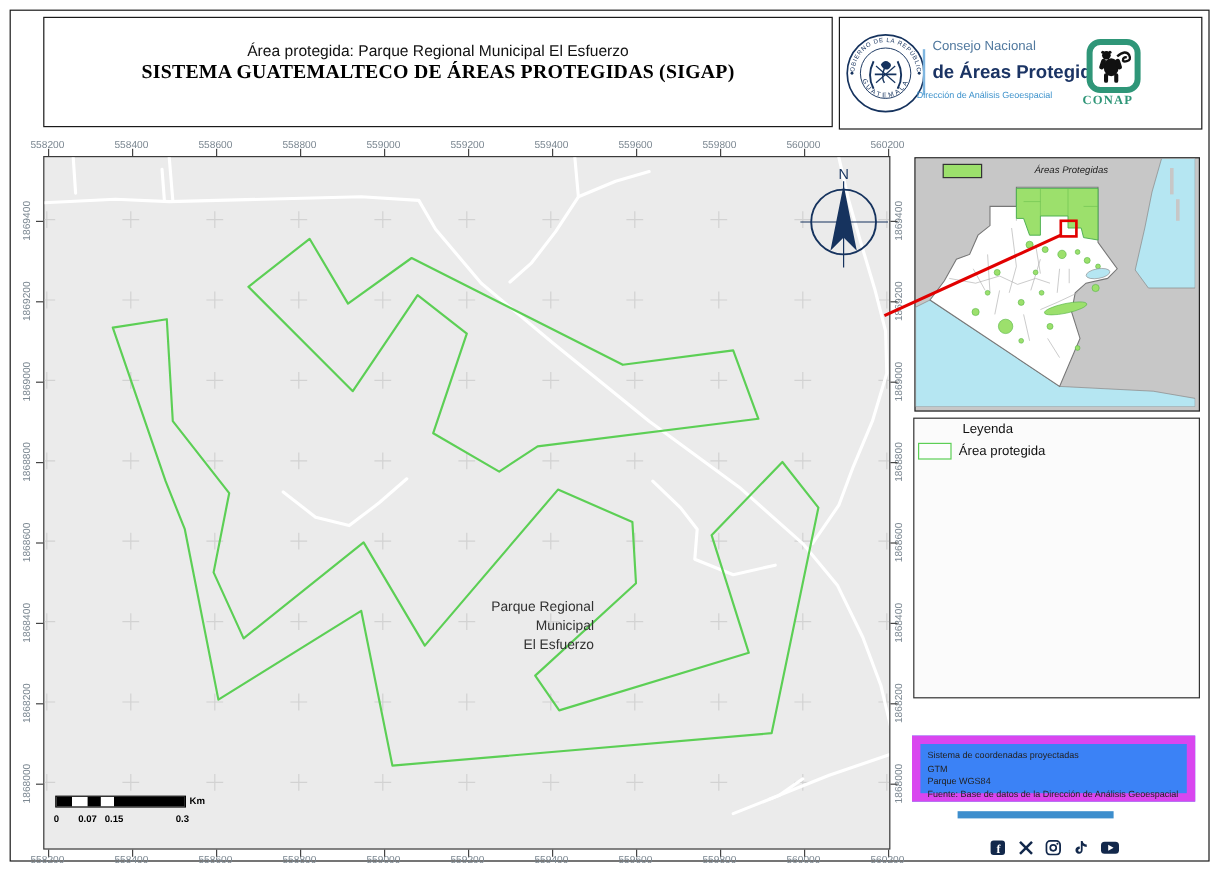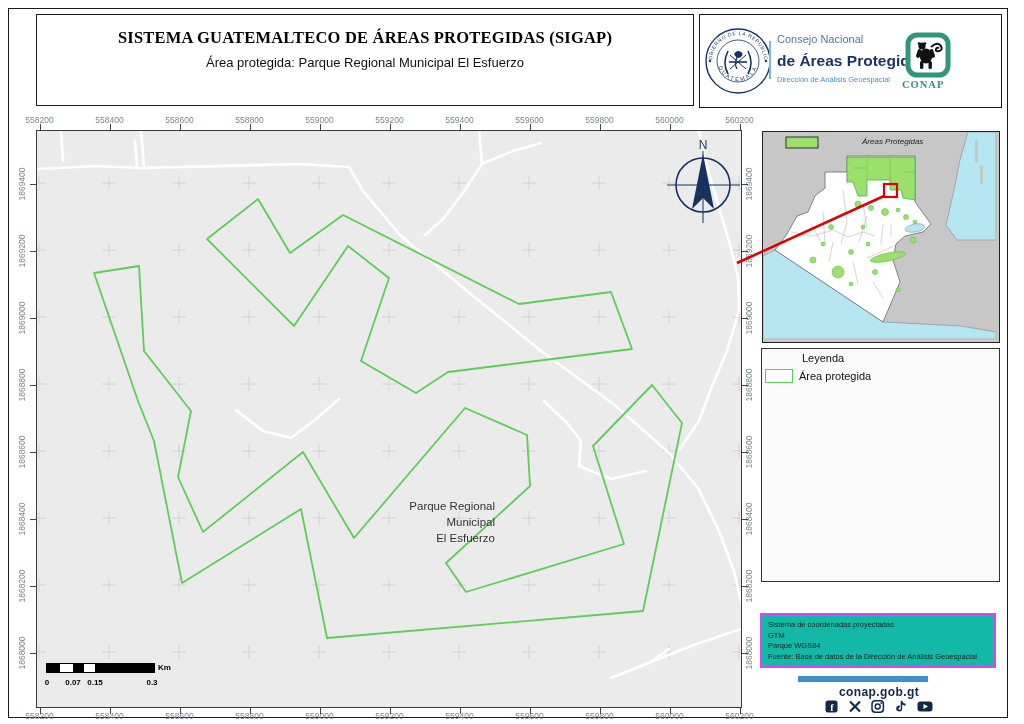--- a/index.html
+++ b/index.html
@@ -36,38 +36,38 @@
   #scalebar .seg{position:absolute;top:0;height:100%;background:#000;}
   .scalebar-label{position:absolute;top:678px;font-size:8px;font-weight:bold;color:#000;transform:translateX(-50%);}
   #scalebar-unit{left:158px;top:663px;font-size:8px;font-weight:bold;color:#000;}
   
   #overview-box{left:762px;top:131px;width:236px;height:210px;border:1.5px solid #222;background:#c7c7c7;}
   #overview-legend-label{left:862px;top:137px;font-size:8px;color:#222;font-style:italic;}
   #legend-box{left:761px;top:348px;width:237px;height:232px;border:1px solid #333;background:#fbfbfb;}
   #legend-title{left:766px;top:352px;font-size:11px;color:#111;padding-left:36px;}
   #legend-swatch{left:765px;top:369px;width:26px;height:12px;background:#fdfdfd;border:1.5px solid #5ccf55;}
   #legend-item-label{left:799px;top:370px;font-size:11px;color:#111;}
-  #info-box{left:760px;top:613px;width:236px;height:55px;border:2px solid #d946ef;background:#14b8a6;
+  #info-box{left:760px;top:613px;width:236px;height:55px;border:7px solid #d946ef;background:#3b82f6;
             padding:5px 6px;box-sizing:border-box;}
   .info-line{font-size:7.5px;color:#222;line-height:10.5px;white-space:nowrap;}
   #footer-bar{left:798px;top:676px;width:130px;height:6px;background:#3d8ecd;}
   #footer-url{left:758px;top:685px;width:242px;text-align:center;font-size:12px;font-weight:bold;
               color:#12284b;letter-spacing:.4px;}
   #social-row{left:758px;top:700px;width:242px;display:flex;justify-content:center;gap:9px;}
   #red-overlay{left:0;top:0;pointer-events:none;}
 </style>
 </head>
 <body>
 
 <div id="page">
   <div class="abs" id="outer-frame"></div>
 
   <div class="abs" id="title-box">
+    <div id="map-subtitle">Área protegida: Parque Regional Municipal El Esfuerzo</div>
     <div id="map-title">SISTEMA GUATEMALTECO DE ÁREAS PROTEGIDAS  (SIGAP)</div>
-    <div id="map-subtitle">Área protegida: Parque Regional Municipal El Esfuerzo</div>
   </div>
 
   <div class="abs" id="logo-box">
 
     <svg class="abs" style="left:3px;top:11px;" width="70" height="70" viewBox="0 0 70 70">
       <defs>
         <path id="sealTop" d="M 35,35 m -26,0 a 26,26 0 1 1 52,0"></path>
         <path id="sealBot" d="M 35,35 m -20,0 a 20,20 0 1 0 40,0"></path>
       </defs>
       <circle cx="35" cy="35" r="32" fill="none" stroke="#16335e" stroke-width="1.4"></circle>
@@ -86,21 +86,21 @@
         <line x1="27" y1="43" x2="43" y2="29" stroke="#16335e" stroke-width="1"></line>
         <line x1="27" y1="29" x2="43" y2="43" stroke="#16335e" stroke-width="1"></line>
         <line x1="26" y1="36" x2="44" y2="36" stroke="#16335e" stroke-width="1.6"></line>
         <path d="M31,28 q3,-5 7,-2 q3,2 0,5 q-4,3 -7,-3 z" fill="#16335e"></path>
         <path d="M34,31 q-3,7 0,12" fill="none" stroke="#16335e" stroke-width="1.2"></path>
       </g>
     </svg>
     <div class="abs" id="org-divider" style="left:69px;top:26px;height:38px;width:2px;background:#7fb6e0;"></div>
     <div class="abs" style="left:77px;top:18px;font-size:11px;color:#50789e;">Consejo Nacional</div>
     <div class="abs" style="left:77px;top:37px;font-size:15.5px;font-weight:bold;color:#1b3464;">de Áreas Protegidas</div>
-    <div class="abs" style="left:77px;top:60px;font-size:7.5px;color:#3f93cc;">Dirección de Análisis Geoespacial</div>
+    <div class="abs" style="left:64px;top:60px;font-size:7.5px;color:#3f93cc;">Dirección de Análisis Geoespacial</div>
 
     <svg class="abs" style="left:205px;top:17px;" width="46" height="46" viewBox="0 0 46 46">
       <rect x="3" y="3" width="40" height="40" rx="9" fill="#ffffff" stroke="#2f9678" stroke-width="5"></rect>
       <g fill="#111111">
         <circle cx="17" cy="14" r="3.6"></circle>
         <circle cx="14" cy="11.5" r="1.3"></circle>
         <circle cx="20" cy="11.5" r="1.3"></circle>
         <ellipse cx="21" cy="24" rx="6.2" ry="7.5"></ellipse>
         <rect x="12" y="17" width="4" height="9" rx="2" transform="rotate(18 14 21)"></rect>
         <rect x="25" y="17" width="4" height="9" rx="2" transform="rotate(-18 27 21)"></rect>
@@ -392,21 +392,20 @@
   <span class="abs" id="legend-item-label">Área protegida</span>
 
   <div class="abs" id="info-box">
     <div class="info-line">Sistema de coordenadas proyectadas</div>
     <div class="info-line">GTM</div>
     <div class="info-line">Parque WGS84</div>
     <div class="info-line">Fuente: Base de datos de la Dirección de Análisis Geoespacial</div>
   </div>
 
   <div class="abs" id="footer-bar"></div>
-  <div class="abs" id="footer-url">conap.gob.gt</div>
   <div class="abs" id="social-row">
     <svg width="14" height="13" viewBox="0 0 14 13">
       <rect x="0.5" y="0.5" width="12" height="12" rx="2.5" fill="#12284b"></rect>
       <text x="7" y="11" font-size="10" font-weight="bold" fill="#fff" text-anchor="middle" font-family="Liberation Serif, serif">f</text>
     </svg>
     <svg width="14" height="13" viewBox="0 0 14 13">
       <g stroke="#12284b" stroke-width="2.1">
           <line x1="2" y1="1.5" x2="12" y2="11.5"></line>
           <line x1="12" y1="1.5" x2="2" y2="11.5"></line>
         </g>

